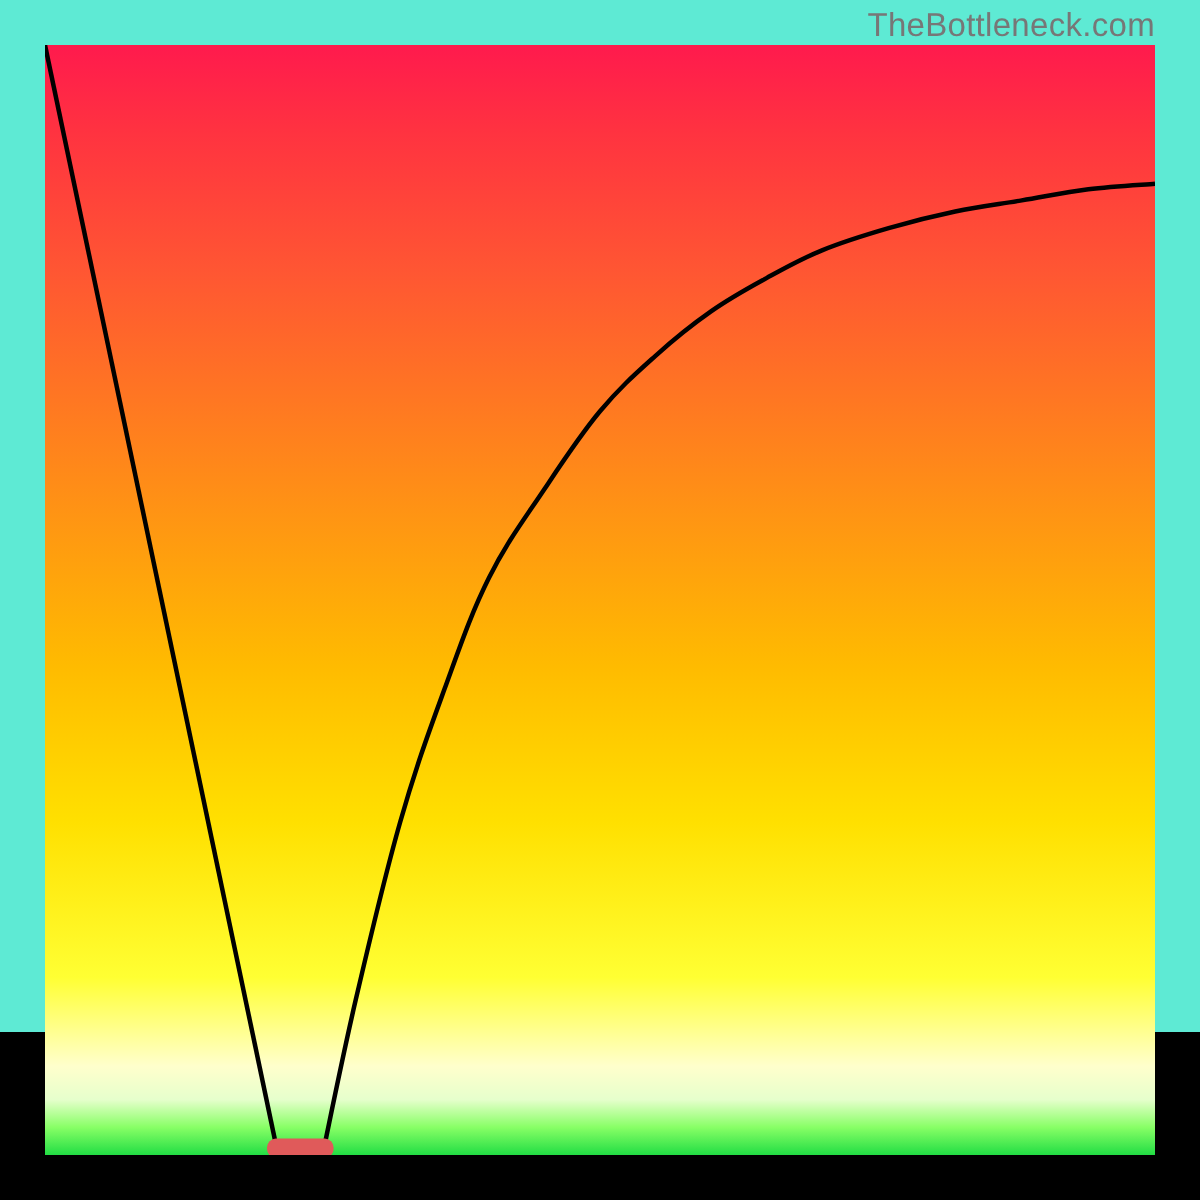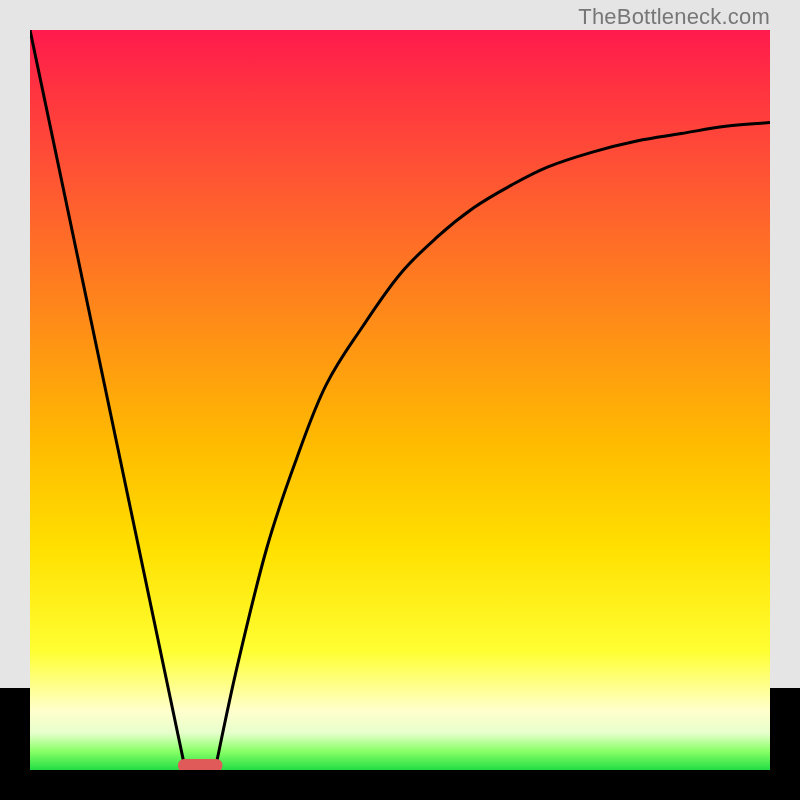--- a/index.html
+++ b/index.html
@@ -8,21 +8,21 @@
     width: 800px;
     height: 800px;
     overflow: hidden;
     background: #000;
     font-family: Arial, Helvetica, sans-serif;
   }
   .container {
     position: relative;
     width: 800px;
     height: 688px;
-    background: #e5e5e5;
+    background: #5eead4;
   }
   .plot-area {
     position: absolute;
     left: 30px;
     top: 30px;
     width: 740px;
     height: 740px;
     background: linear-gradient(
       to bottom,
       #ff1a4d 0%,

